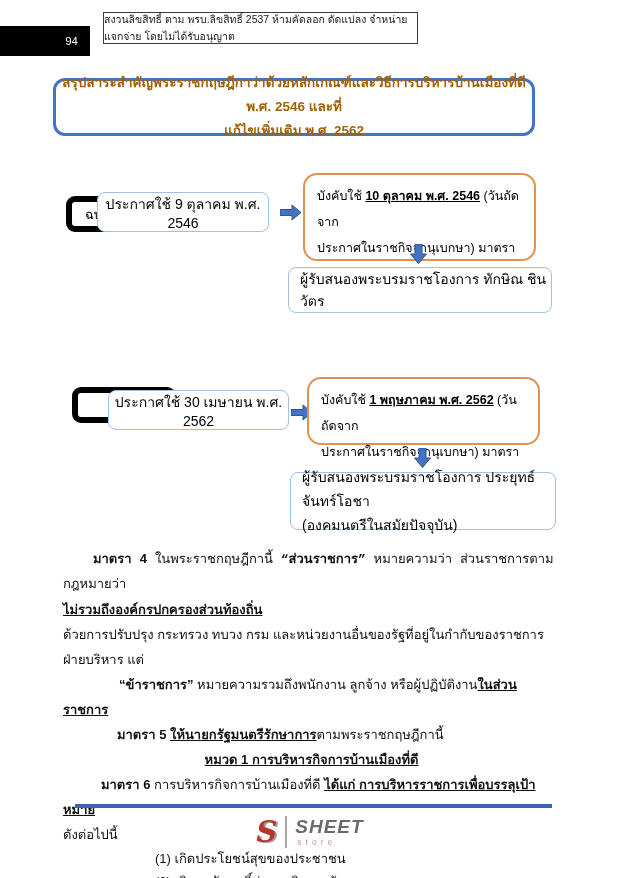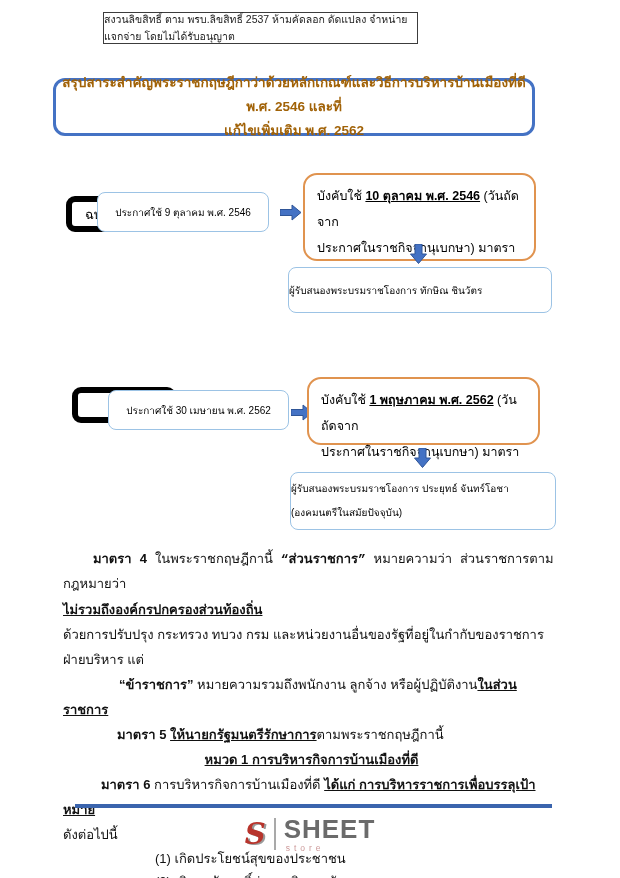--- a/index.html
+++ b/index.html
@@ -25,24 +25,24 @@
     display:flex;flex-direction:column;align-items:center;justify-content:center;
     font-size:13.5px;font-weight:bold;line-height:24px;text-align:center;color:#a16207;
   }
   
   .green-box{
     position:absolute;border:6px solid #000000;border-radius:9px;box-sizing:border-box;
     display:flex;align-items:center;padding-left:13px;font-size:13px;color:#000;background:#fff;margin-top:48px;
   }
   .blue-box{
     position:absolute;border:1.5px solid #9CC3E5;border-radius:8px;box-sizing:border-box;
-    font-size:10px;color:#000;background:#fff;display:flex;align-items:center;
+    font-size:14px;color:#000;background:#fff;display:flex;align-items:center;
   }
   .announce{justify-content:center;text-align:center;}
-  .sign{}
+  .sign{padding-left:11px;}
   .orange-box{
     position:absolute;border:2px solid #E0934F;border-radius:14px;box-sizing:border-box;
     font-size:12.5px;color:#000;background:#fff;padding:8px 12px 0 12px;line-height:26px;
   }
   .g1{left:66px;top:148px;width:104px;height:36px;}
   .a1{left:97px;top:192px;width:172px;height:40px;}
   .ra1{left:280px;top:204px;}
   .o1{left:303px;top:173px;width:233px;height:88px;}
   .da1{left:410px;top:244px;}
   .s1{left:288px;top:267px;width:264px;height:46px;}
@@ -72,28 +72,31 @@
   }
   .logo{
     position:absolute;left:0;top:816px;width:620px;display:flex;align-items:center;justify-content:center;gap:8px;
   }
   .logo-s{
     font-family:"DejaVu Serif",serif;font-style:italic;font-weight:900;font-size:29px;
     color:#B8342C;text-shadow:2px 1px 0 #9a9a9a;line-height:30px;
   }
   .logo-divider{width:2px;height:32px;background:#a9a9a9;}
   .logo-textcol{display:flex;flex-direction:column;line-height:1;}
-  .brand{font-size:26px;font-weight:bold;color:#6b6b6b;letter-spacing:1px;}
+  .brand{font-size:19px;font-weight:bold;color:#6b6b6b;letter-spacing:1px;font-style:italic;}
   .brand-sub{font-size:8.5px;color:#c99;letter-spacing:4px;margin-top:2px;padding-left:2px;}
 </style>
 </head>
 <body>
 
 <div class="page">
 
+  <div class="pagenum-box">
+    <span>94</span>
+  </div>
   <div class="copyright-box">
     <span>สงวนลิขสิทธิ์ ตาม พรบ.ลิขสิทธิ์ 2537 ห้ามคัดลอก ดัดแปลง จำหน่าย แจกจ่าย โดยไม่ได้รับอนุญาต</span>
   </div>
 
   <div class="title-box">
     <span>สรุปสาระสำคัญพระราชกฤษฎีกาว่าด้วยหลักเกณฑ์และวิธีการบริหารบ้านเมืองที่ดี พ.ศ. 2546 และที่</span>
     <span>แก้ไขเพิ่มเติม พ.ศ. 2562</span>
   </div>
 
   <div class="green-box g1">

